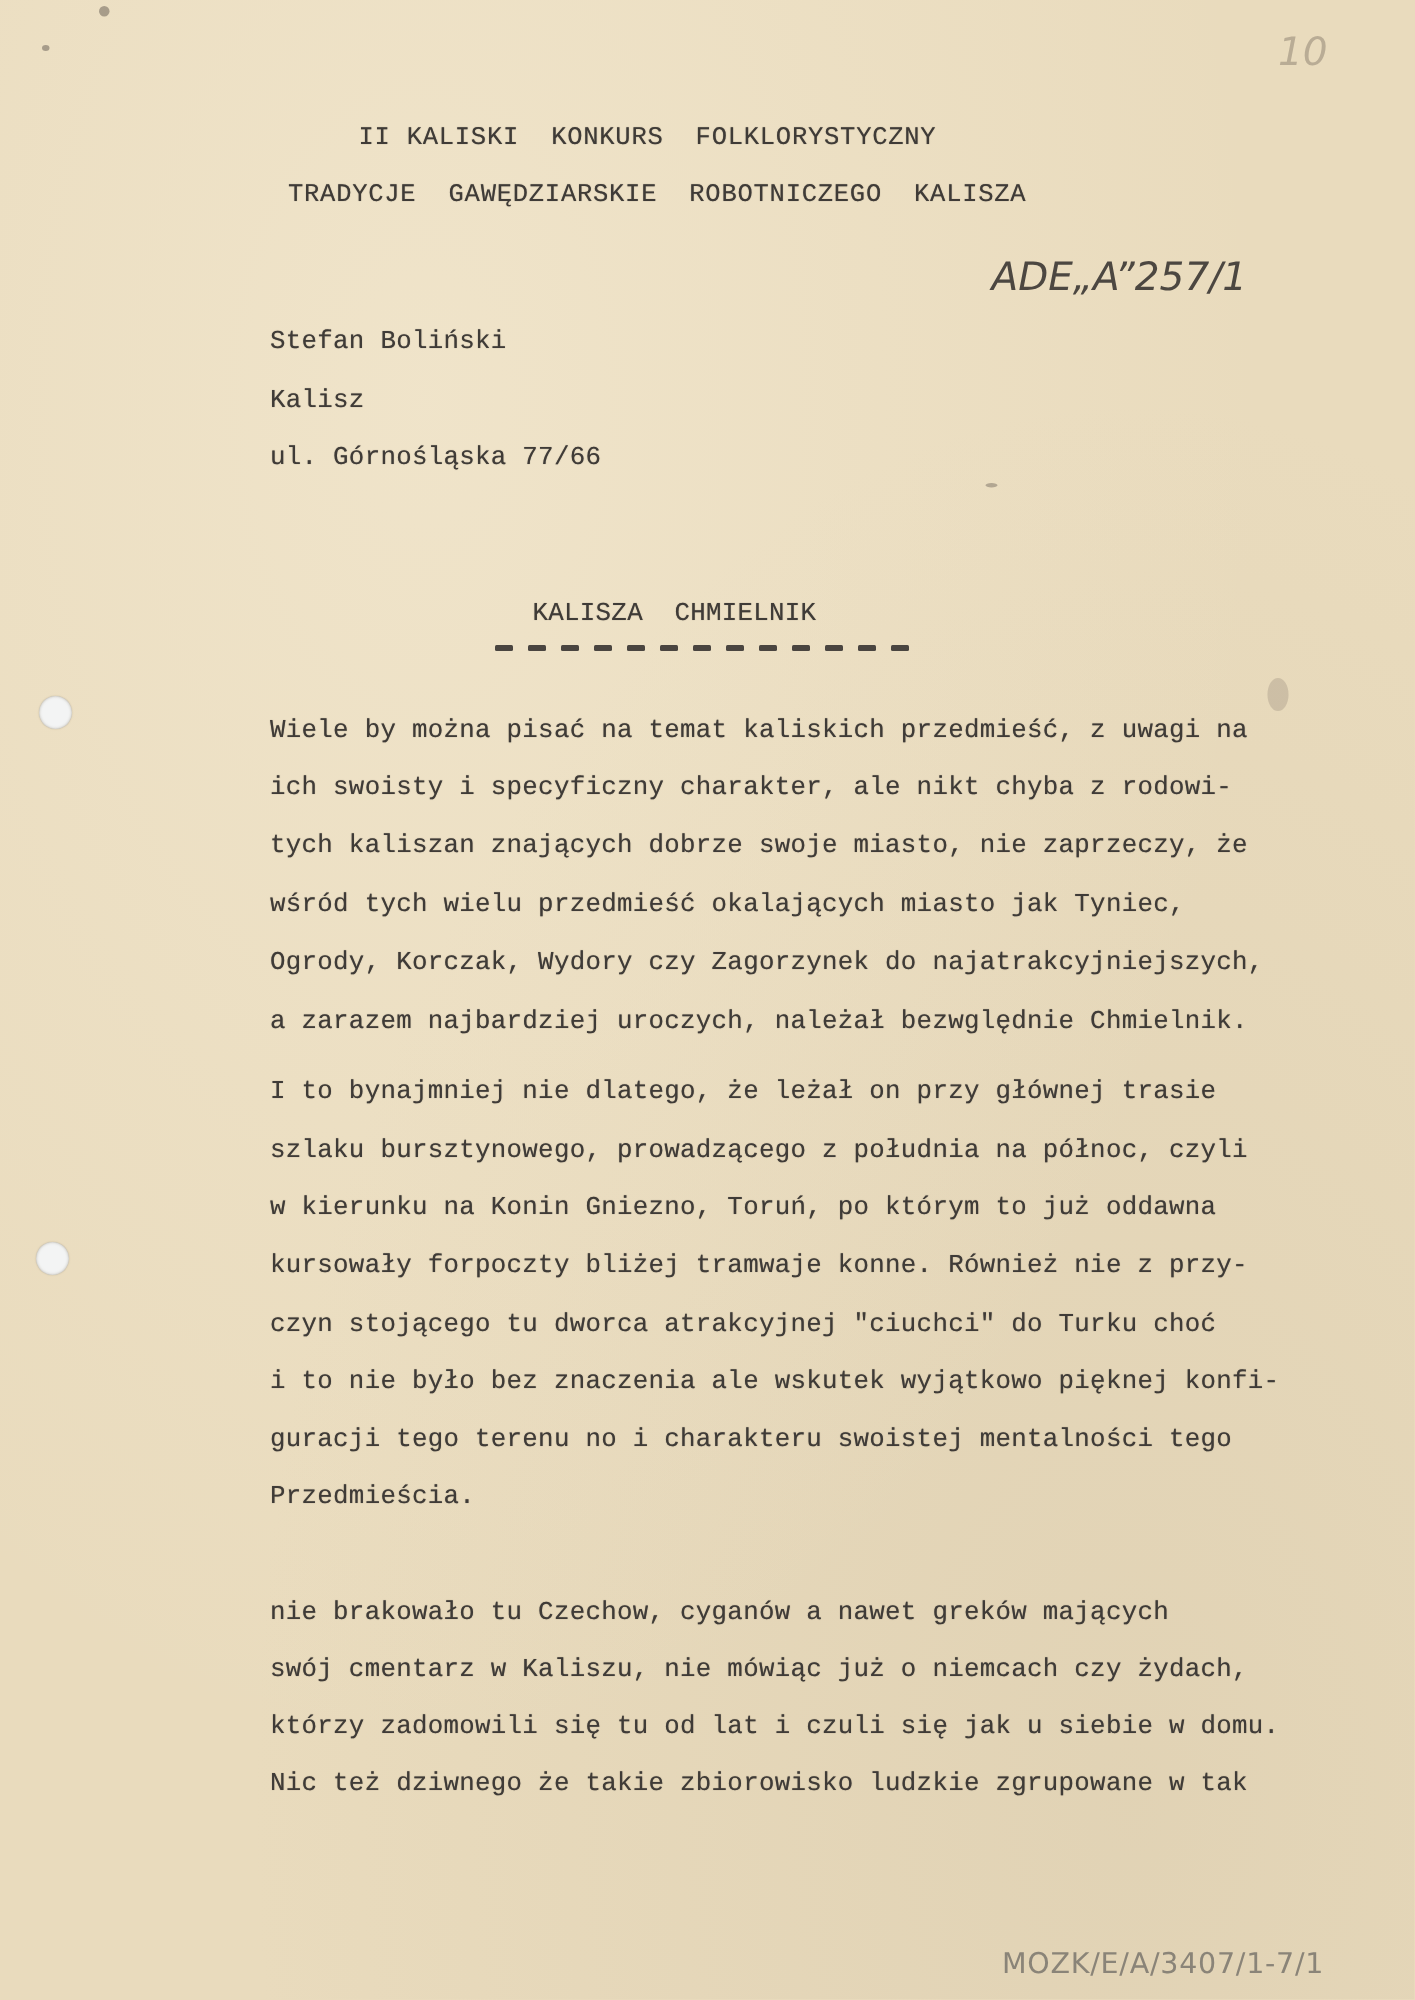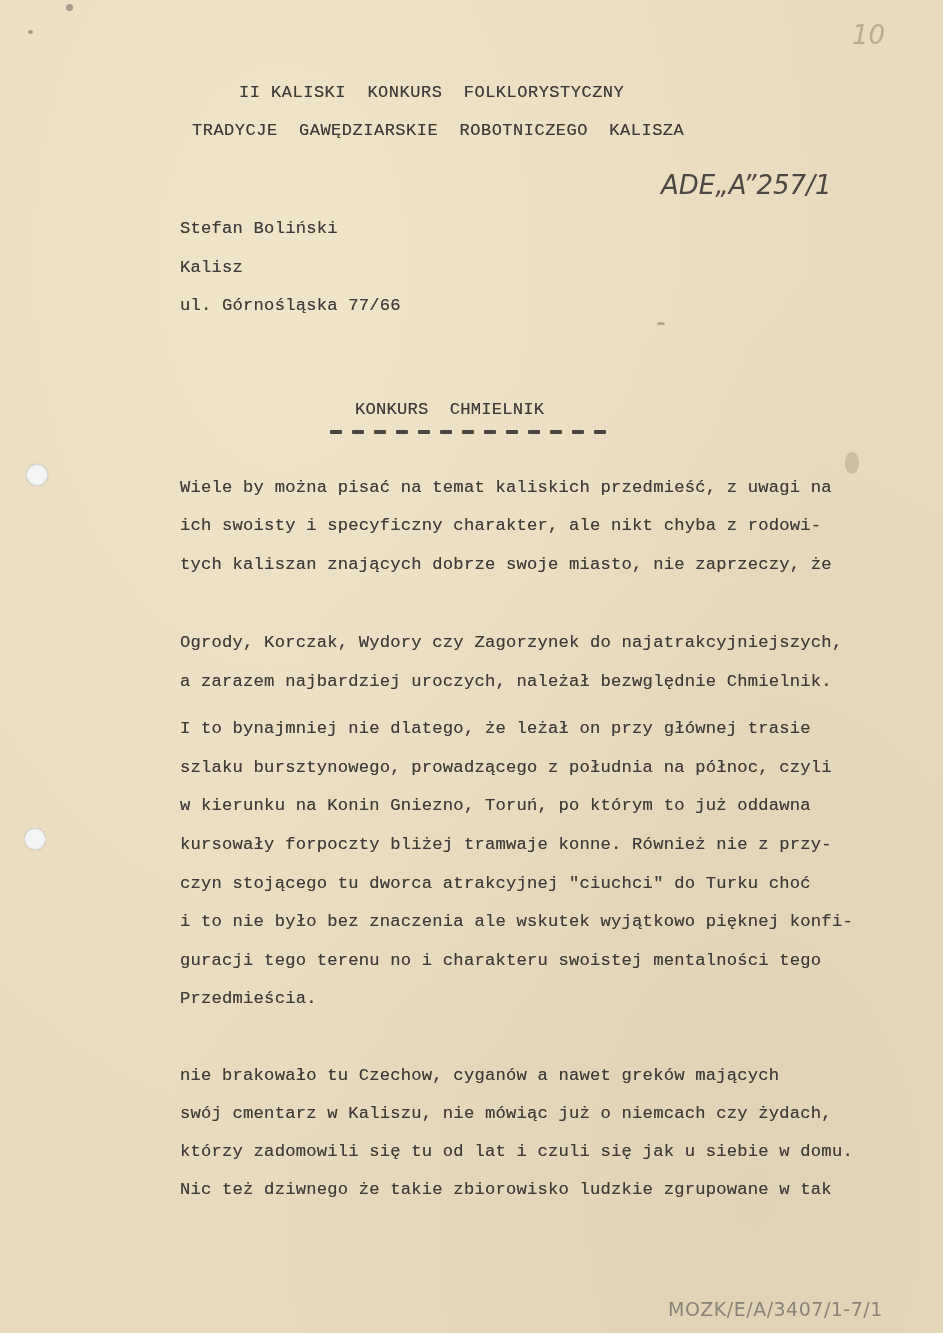--- a/index.html
+++ b/index.html
@@ -86,40 +86,41 @@
 
   <div class="typed header-line" style="left:239px;top:83px;">II KALISKI  KONKURS  FOLKLORYSTYCZNY</div>
   <div class="typed header-line" style="left:192px;top:121px;">TRADYCJE  GAWĘDZIARSKIE  ROBOTNICZEGO  KALISZA</div>
 
   <div class="handwritten" style="left:643px;top:170px;font-size:26px;color:#4c4741;margin-left:18px;">ADE„A”257/1</div>
 
   <div class="typed" style="left:180px;top:219px;">Stefan Boliński</div>
   <div class="typed" style="left:180px;top:258px;">Kalisz</div>
   <div class="typed" style="left:180px;top:296px;">ul. Górnośląska 77/66</div>
 
-  <div class="typed" style="left:355px;top:400px;">KONKURS  CHMIELNIK</div>
+  <div class="typed" style="left:355px;top:400px;">KALISZA  CHMIELNIK</div>
   <div class="dashes" style="left:330px;top:430px;">
     <div class="dash"></div>
     <div class="dash"></div>
     <div class="dash"></div>
     <div class="dash"></div>
     <div class="dash"></div>
     <div class="dash"></div>
     <div class="dash"></div>
     <div class="dash"></div>
     <div class="dash"></div>
     <div class="dash"></div>
     <div class="dash"></div>
     <div class="dash"></div>
     <div class="dash"></div>
   </div>
 
   <div class="typed" style="left:180px;top:478px;">Wiele by można pisać na temat kaliskich przedmieść, z uwagi na</div>
   <div class="typed" style="left:180px;top:516px;">ich swoisty i specyficzny charakter, ale nikt chyba z rodowi-</div>
   <div class="typed" style="left:180px;top:555px;">tych kaliszan znających dobrze swoje miasto, nie zaprzeczy, że</div>
+  <div class="typed" style="left:180px;top:594px;">wśród tych wielu przedmieść okalających miasto jak Tyniec,</div>
   <div class="typed" style="left:180px;top:633px;">Ogrody, Korczak, Wydory czy Zagorzynek do najatrakcyjniejszych,</div>
   <div class="typed" style="left:180px;top:672px;">a zarazem najbardziej uroczych, należał bezwględnie Chmielnik.</div>
   <div class="typed" style="left:180px;top:719px;">I to bynajmniej nie dlatego, że leżał on przy głównej trasie</div>
   <div class="typed" style="left:180px;top:758px;">szlaku bursztynowego, prowadzącego z południa na północ, czyli</div>
   <div class="typed" style="left:180px;top:796px;font-family:Liberation Mono, monospace;">w kierunku na Konin Gniezno, Toruń, po którym to już oddawna</div>
   <div class="typed" style="left:180px;top:835px;">kursowały forpoczty bliżej tramwaje konne. Również nie z przy-</div>
   <div class="typed" style="left:180px;top:874px;">czyn stojącego tu dworca atrakcyjnej "ciuchci" do Turku choć</div>
   <div class="typed" style="left:180px;top:912px;">i to nie było bez znaczenia ale wskutek wyjątkowo pięknej konfi-</div>
   <div class="typed" style="left:180px;top:951px;">guracji tego terenu no i charakteru swoistej mentalności tego</div>
   <div class="typed" style="left:180px;top:989px;">Przedmieścia.</div>

